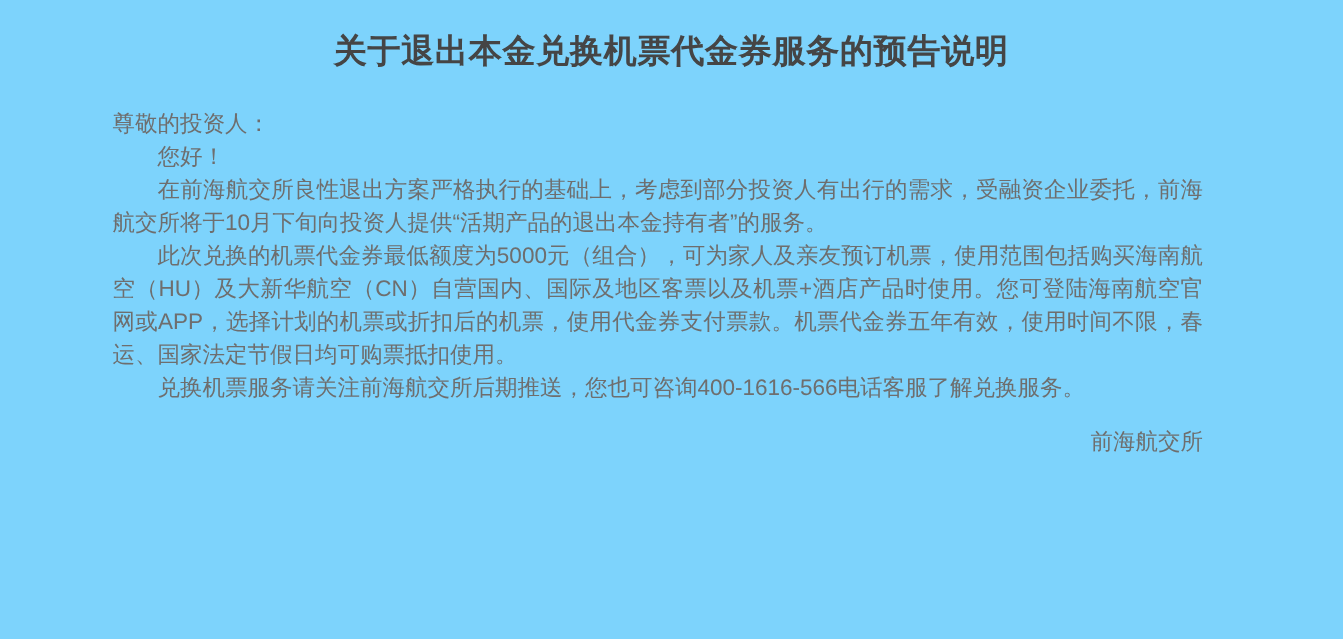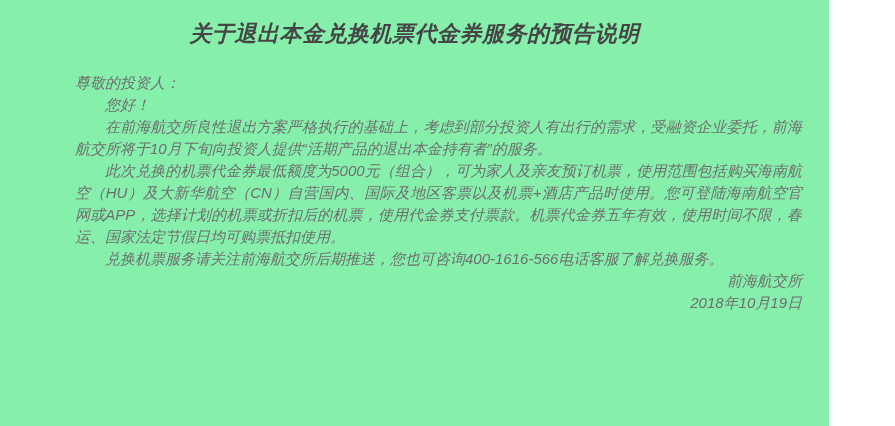--- a/index.html
+++ b/index.html
@@ -1,24 +1,23 @@
 <!DOCTYPE html>
 <html><head>
 <meta charset="utf-8">
 <style>
   * { margin: 0; padding: 0; box-sizing: border-box; }
   html, body { background: #ffffff; }
   .page {
     position: relative;
-    width: 829px;
+    width: 895px;
     height: 426px;
-    background: #86efac;
+    background: #7dd3fc;
     font-family: "Liberation Sans", "DejaVu Sans", sans-serif;
     overflow: hidden;
-    font-style: italic;
   }
   .doc-title {
     padding-top: 20px;
     text-align: center;
     font-size: 22px;
     line-height: 28px;
     font-weight: bold;
     color: #454545;
     letter-spacing: 0.5px;
   }
@@ -27,35 +26,35 @@
     width: 727px;
     font-size: 15px;
     line-height: 22px;
     color: #6e6e6e;
     text-align: justify;
   }
   .doc-body p { margin: 0; }
   .salutation { text-indent: 0; }
   .para { text-indent: 2em; }
   .signature {
+    margin-top: 14px;
     text-align: right;
   }
   .signature p { text-indent: 0; }
 </style>
 </head>
 <body>
 
 <div class="page">
   <h1 class="doc-title">关于退出本金兑换机票代金券服务的预告说明</h1>
 
   <div class="doc-body">
     <p class="salutation">尊敬的投资人：</p>
     <p class="para">您好！</p>
     <p class="para">在前海航交所良性退出方案严格执行的基础上，考虑到部分投资人有出行的需求，受融资企业委托，前海航交所将于10月下旬向投资人提供“活期产品的退出本金持有者”的服务。</p>
     <p class="para">此次兑换的机票代金券最低额度为5000元（组合），可为家人及亲友预订机票，使用范围包括购买海南航空（HU）及大新华航空（CN）自营国内、国际及地区客票以及机票+酒店产品时使用。您可登陆海南航空官网或APP，选择计划的机票或折扣后的机票，使用代金券支付票款。机票代金券五年有效，使用时间不限，春运、国家法定节假日均可购票抵扣使用。</p>
     <p class="para">兑换机票服务请关注前海航交所后期推送，您也可咨询400-1616-566电话客服了解兑换服务。</p>
 
     <div class="signature">
       <p>前海航交所</p>
-      <p>2018年10月19日</p>
     </div>
   </div>
 </div>
 
 </body></html>

